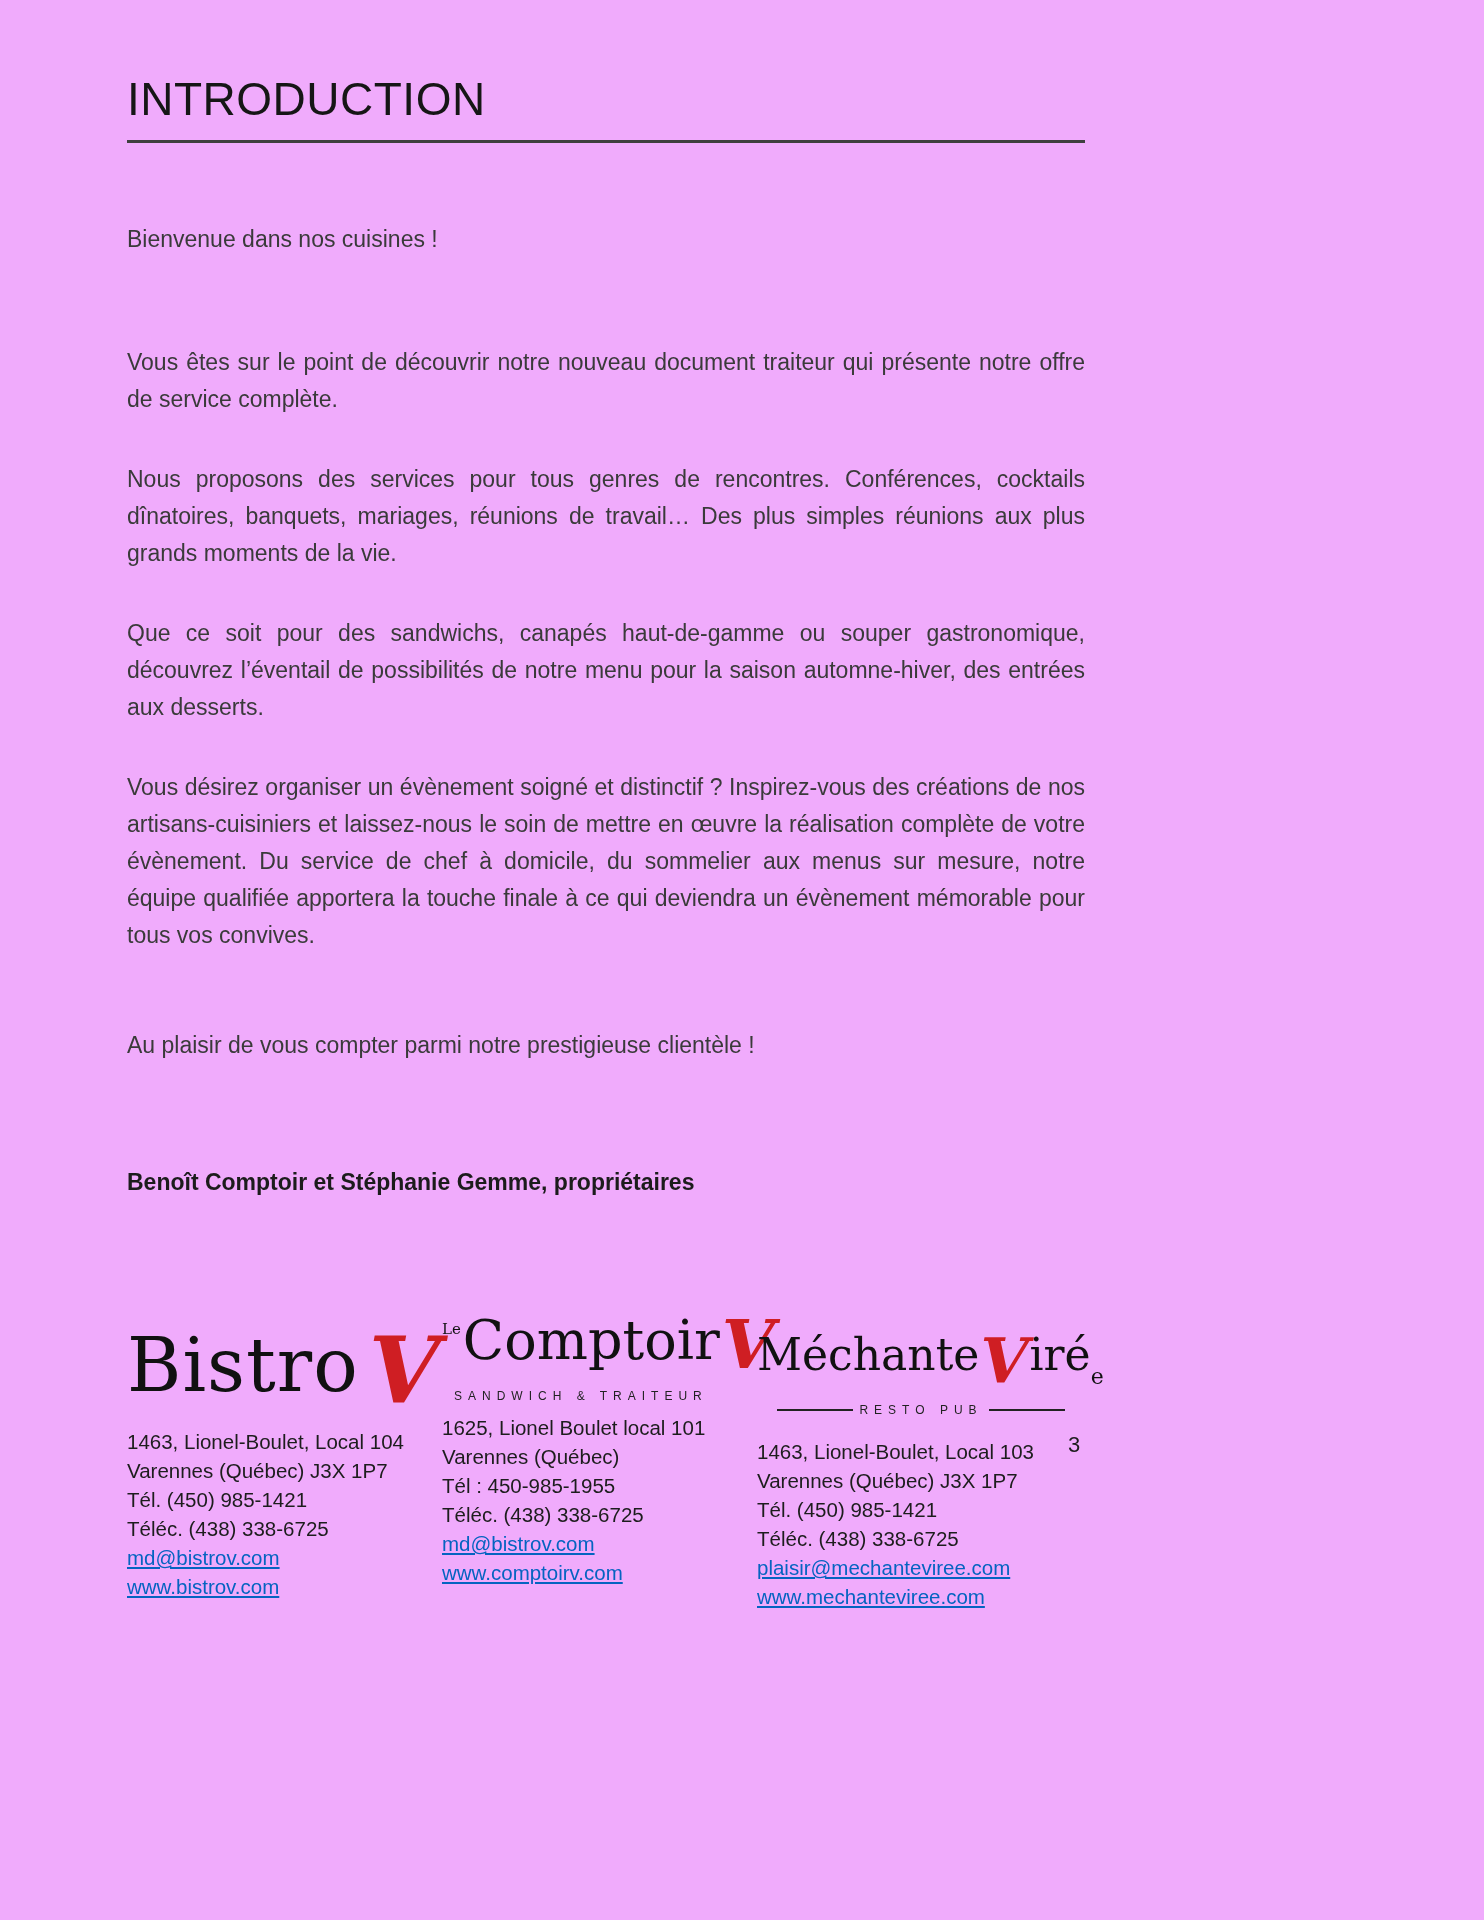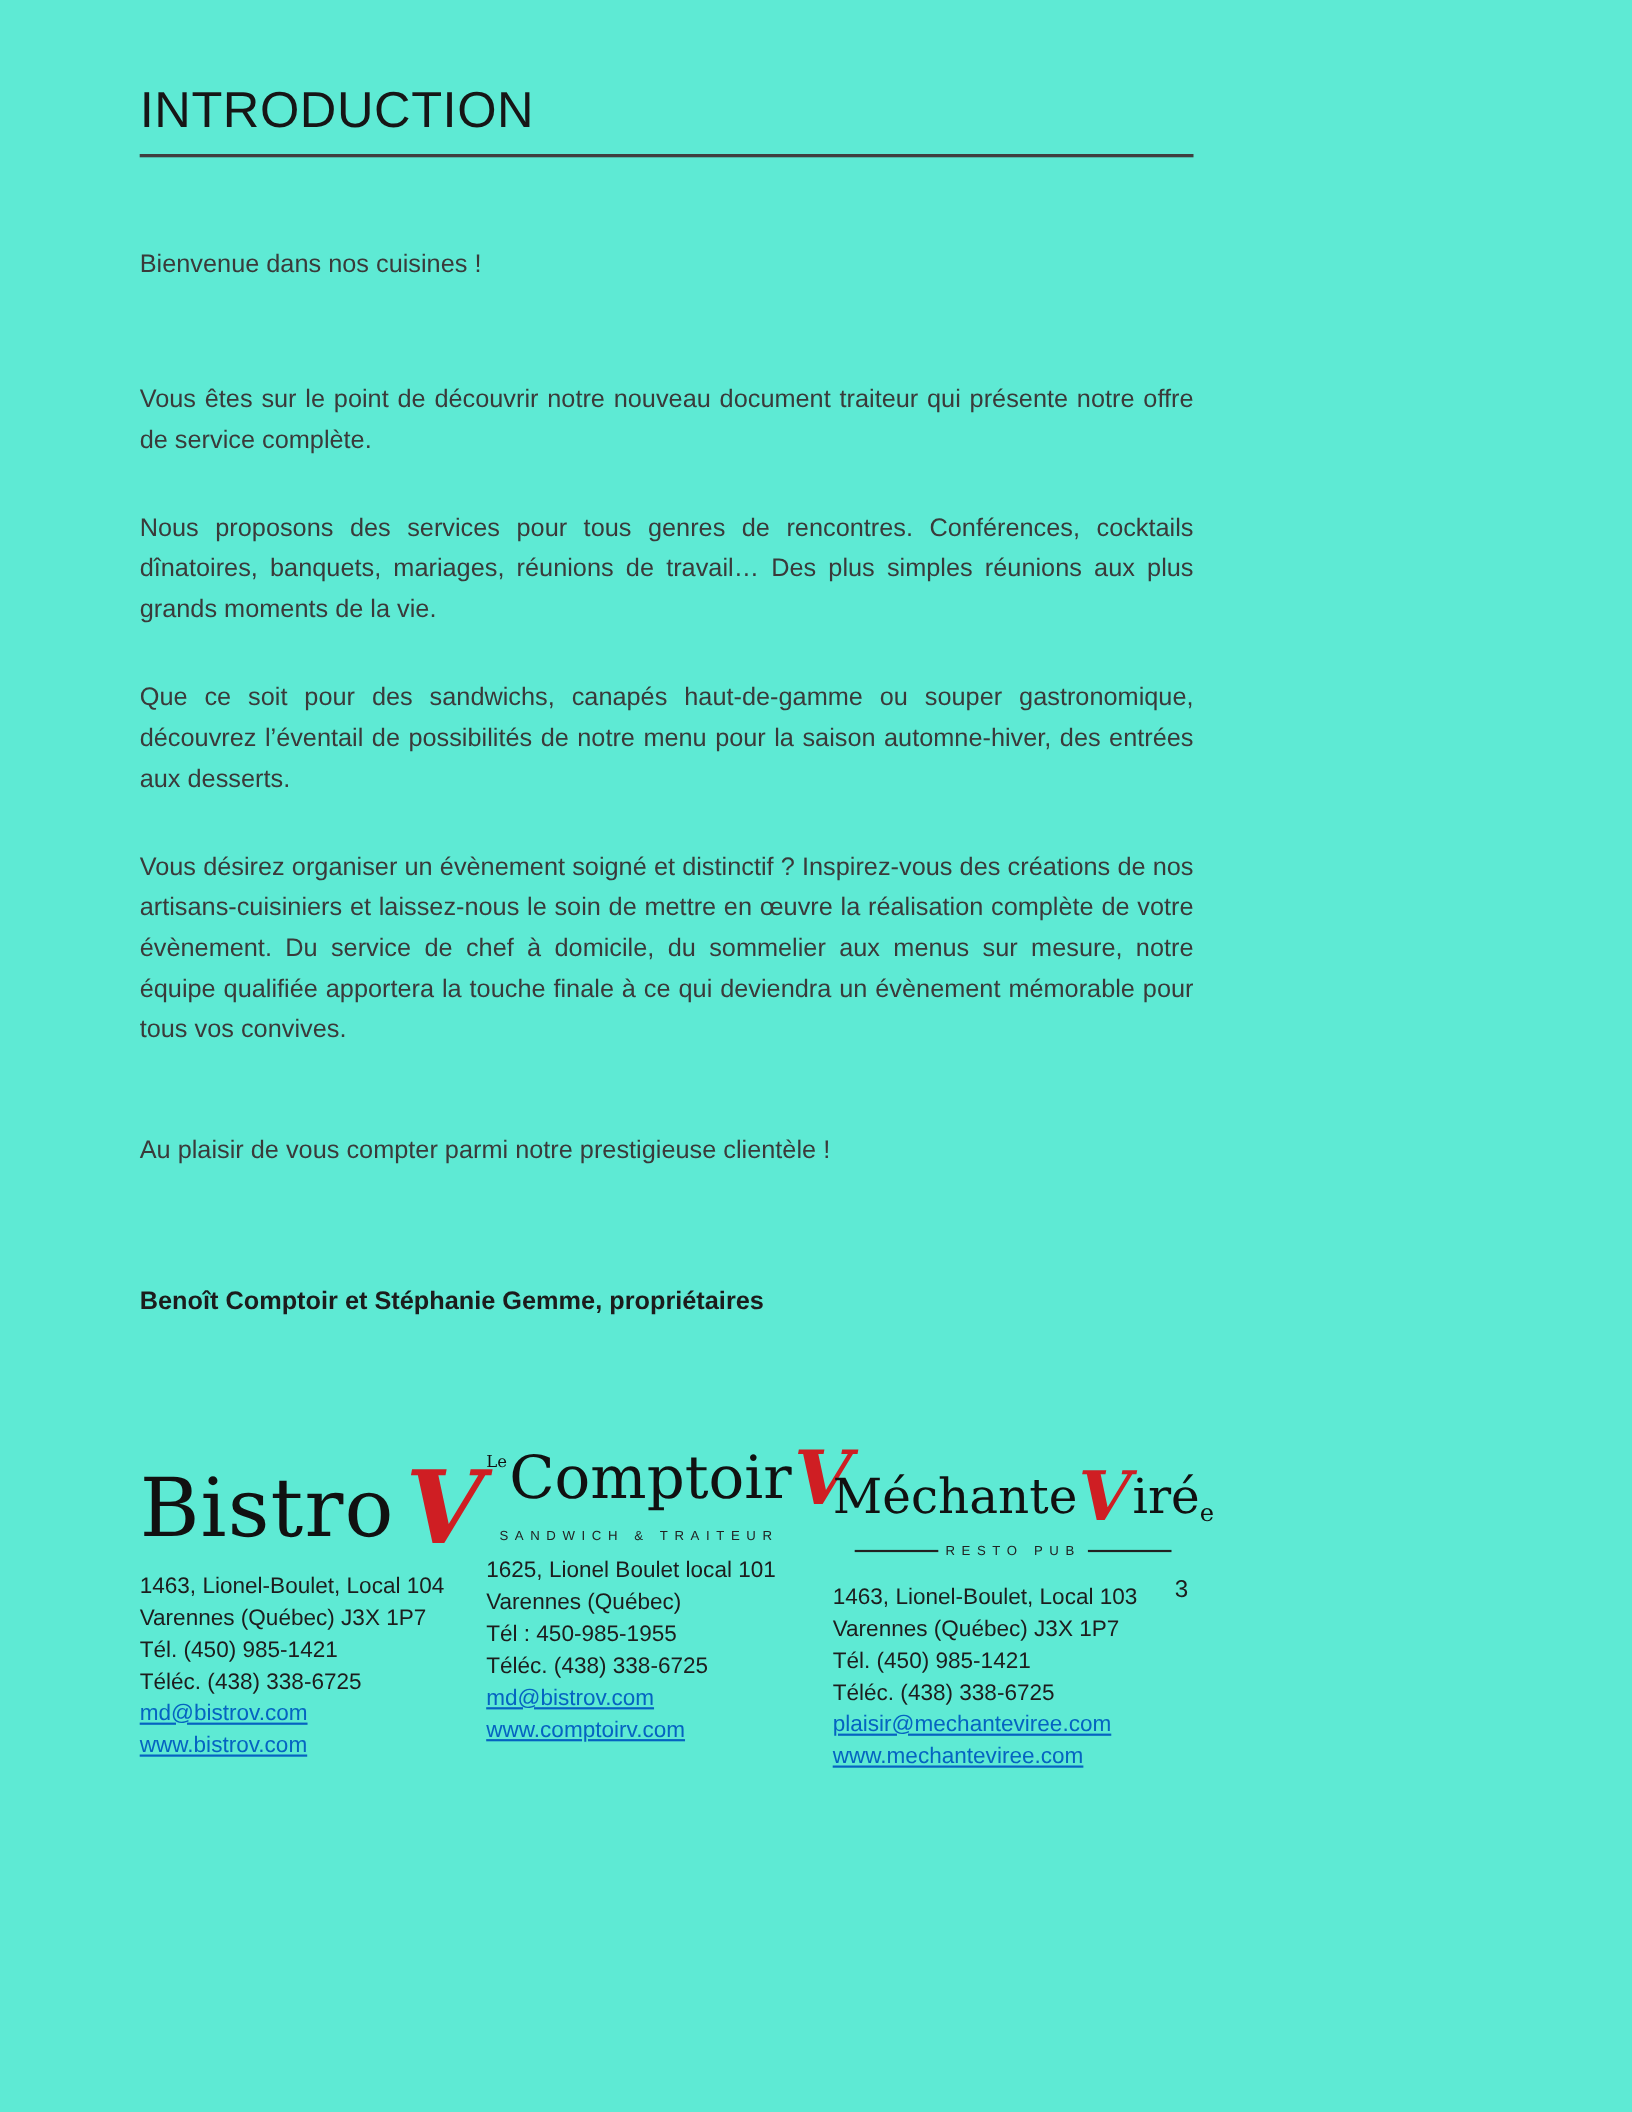--- a/index.html
+++ b/index.html
@@ -4,21 +4,21 @@
 <style>
   html, body {
     margin: 0;
     padding: 0;
     background: #ffffff;
   }
   .page {
     position: relative;
     width: 1484px;
     height: 1920px;
-    background: #5eead4;
+    background: #f0abfc;
     font-family: "Liberation Sans", sans-serif;
     color: #3a3a3a;
     overflow: hidden;
   }
   .content {
     position: absolute;
     left: 127px;
     top: 0;
     width: 958px;
   }
@@ -67,21 +67,21 @@
     font-family: "DejaVu Serif", serif;
     color: #111111;
     white-space: nowrap;
     height: 112px;
     display: flex;
     flex-direction: column;
     justify-content: flex-end;
   }
   .logo-main {
     display: flex;
-    align-items: center;
+    align-items: flex-start;
   }
   .red-v {
     color: #cf1e23;
     font-style: italic;
     font-weight: 700;
     line-height: 0.9;
   }
   
   .bistro-text { font-size: 74px; line-height: 0.95; letter-spacing: 1px; }
   .bistro-v { font-size: 92px; margin-left: 10px; }

